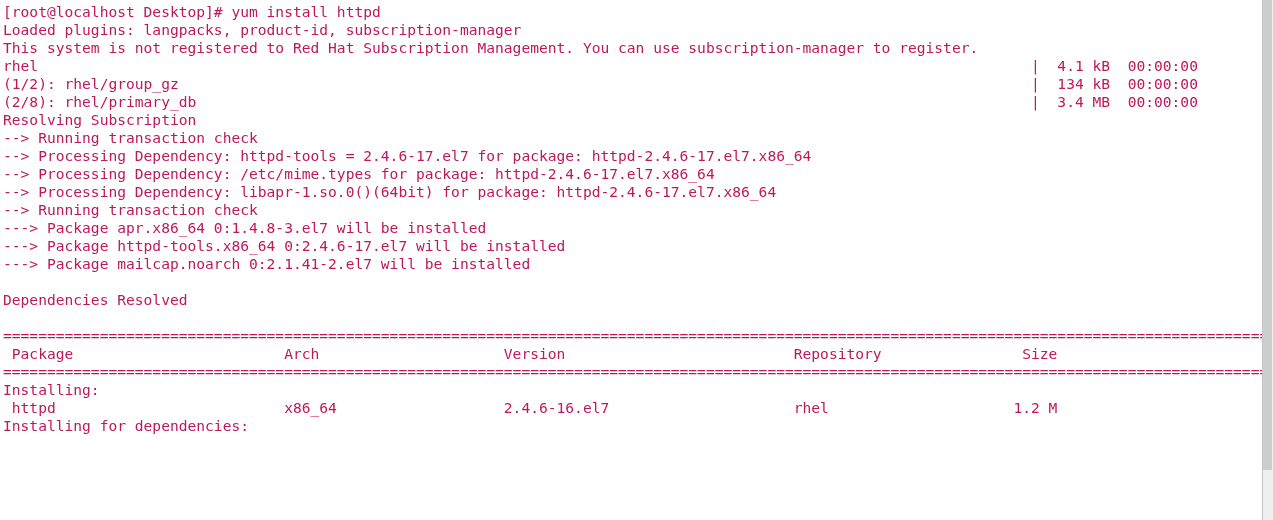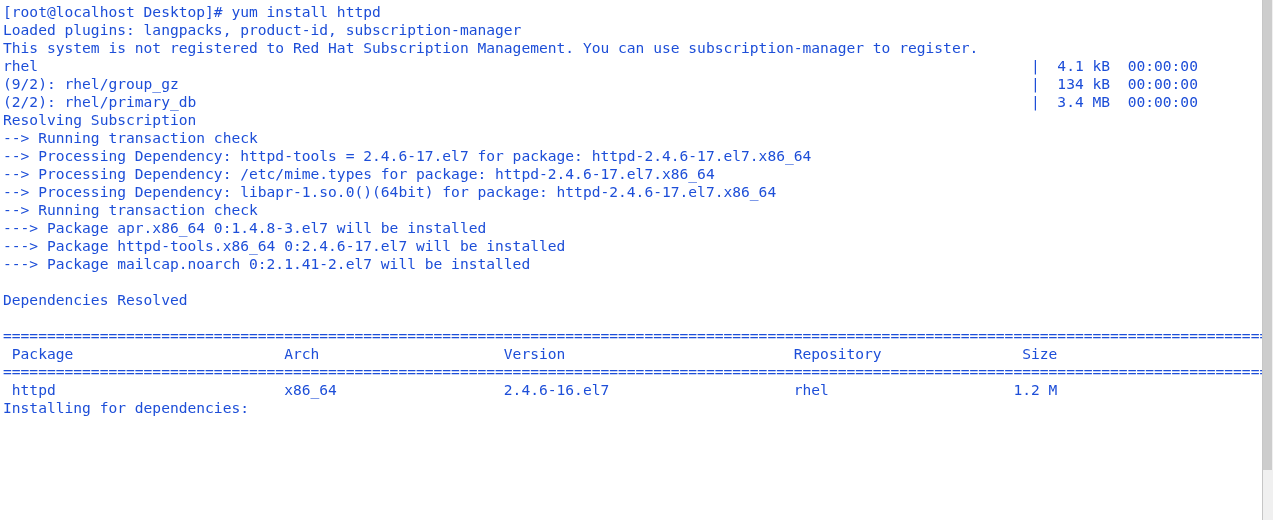--- a/index.html
+++ b/index.html
@@ -29,21 +29,21 @@
     padding: 3px 0 0 3px;
     box-sizing: border-box;
     overflow: hidden;
   }
   .line {
     display: block;
     height: 18px;
     line-height: 18px;
     font-size: 14.6px;
     letter-spacing: 0px;
-    color: #1d4ed8;
+    color: #be185d;
     white-space: pre;
     font-family: "DejaVu Sans Mono", "Liberation Mono", monospace;
   }
   .scrollbar-track {
     position: absolute;
     right: 0;
     top: 0;
     width: 11px;
     height: 520px;
     background: #f0f0f0;
@@ -61,36 +61,37 @@
 </style>
 </head>
 <body>
 
 <div id="terminal">
   <div id="screen">
       <div class="line">[root@localhost Desktop]# yum install httpd</div>
       <div class="line">Loaded plugins: langpacks, product-id, subscription-manager</div>
       <div class="line">This system is not registered to Red Hat Subscription Management. You can use subscription-manager to register.</div>
       <div class="line">rhel                                                                                                                 |  4.1 kB  00:00:00     </div>
-      <div class="line">(9/2): rhel/group_gz                                                                                                 |  134 kB  00:00:00     </div>
-      <div class="line">(2/2): rhel/primary_db                                                                                               |  3.4 MB  00:00:00     </div>
+      <div class="line">(1/2): rhel/group_gz                                                                                                 |  134 kB  00:00:00     </div>
+      <div class="line">(2/8): rhel/primary_db                                                                                               |  3.4 MB  00:00:00     </div>
       <div class="line">Resolving Subscription</div>
       <div class="line">--&gt; Running transaction check</div>
       <div class="line">--&gt; Processing Dependency: httpd-tools = 2.4.6-17.el7 for package: httpd-2.4.6-17.el7.x86_64</div>
       <div class="line">--&gt; Processing Dependency: /etc/mime.types for package: httpd-2.4.6-17.el7.x86_64</div>
       <div class="line">--&gt; Processing Dependency: libapr-1.so.0()(64bit) for package: httpd-2.4.6-17.el7.x86_64</div>
       <div class="line">--&gt; Running transaction check</div>
       <div class="line">---&gt; Package apr.x86_64 0:1.4.8-3.el7 will be installed</div>
       <div class="line">---&gt; Package httpd-tools.x86_64 0:2.4.6-17.el7 will be installed</div>
       <div class="line">---&gt; Package mailcap.noarch 0:2.1.41-2.el7 will be installed</div>
       <div class="line"></div>
       <div class="line">Dependencies Resolved</div>
       <div class="line"></div>
       <div class="line">================================================================================================================================================================</div>
       <div class="line"> Package                        Arch                     Version                          Repository                Size</div>
       <div class="line">================================================================================================================================================================</div>
+      <div class="line">Installing:</div>
       <div class="line"> httpd                          x86_64                   2.4.6-16.el7                     rhel                     1.2 M</div>
       <div class="line">Installing for dependencies:</div>
     </div>
   <div class="scrollbar-track">
     <div class="scrollbar-thumb"></div>
   </div>
 </div>
 
 </body></html>

